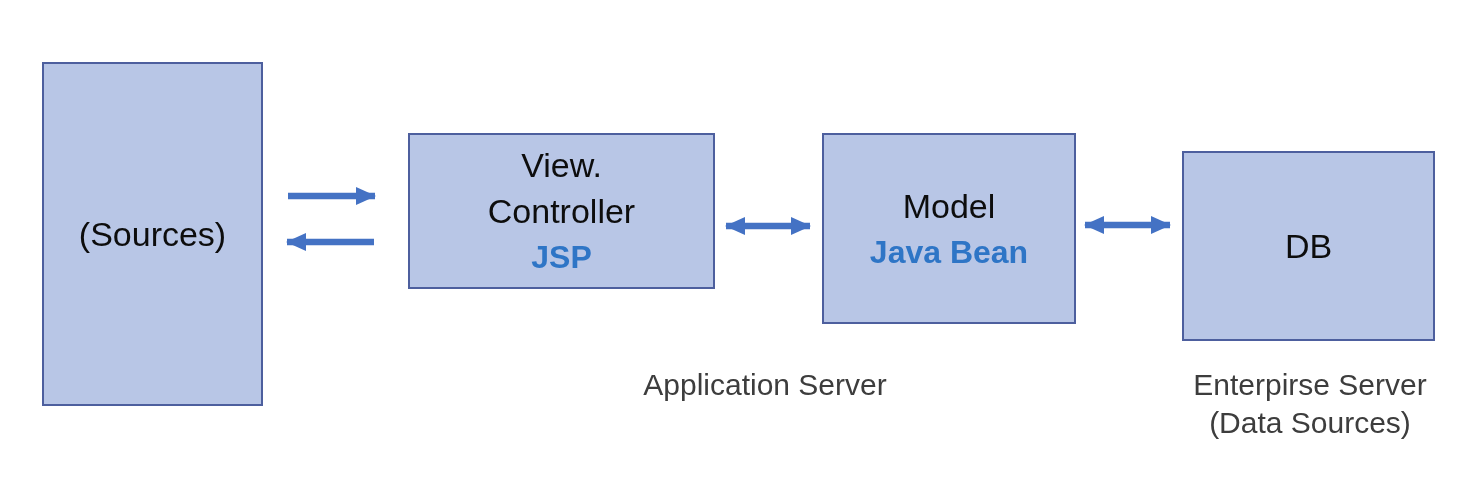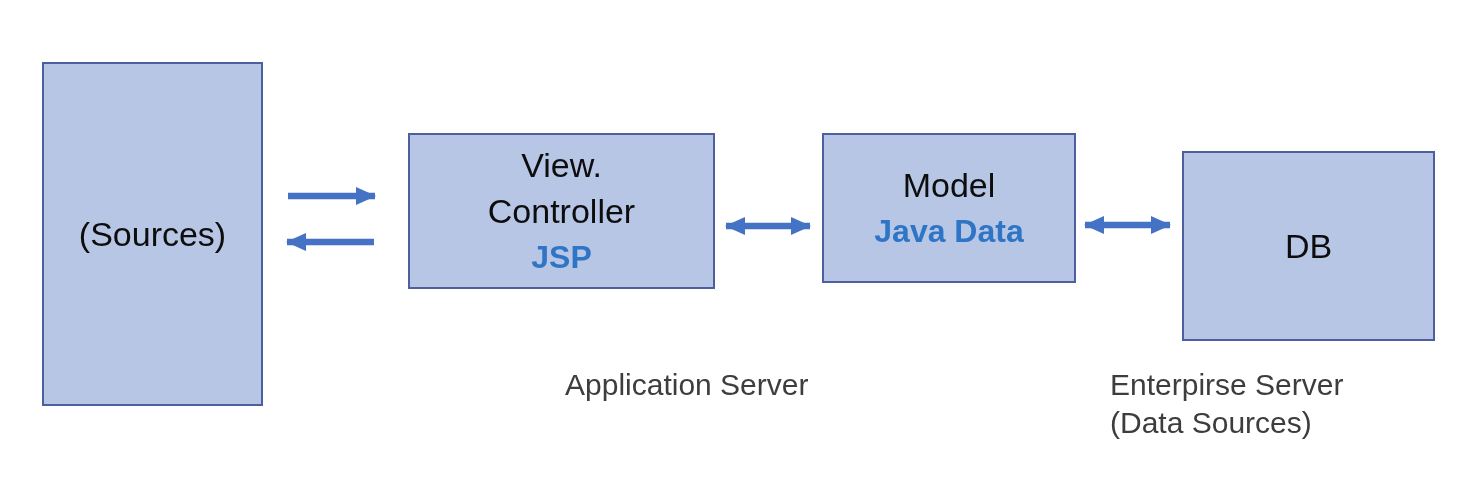--- a/index.html
+++ b/index.html
@@ -34,21 +34,21 @@
   }
   .node .tech {
     color: var(--accent, #2e75c6);
     font-size: 32px;
     line-height: 46px;
     font-weight: bold;
     white-space: nowrap;
   }
   #node-user { left: 42px;   top: 62px;  width: 221px; height: 344px; }
   #node-view { left: 408px;  top: 133px; width: 307px; height: 156px; }
-  #node-model{ left: 822px;  top: 133px; width: 254px; height: 150px; }
+  #node-model{ left: 822px;  top: 133px; width: 254px; height: 191px; }
   #node-db   { left: 1182px; top: 151px; width: 253px; height: 190px; }
 
   .arrows {
     position: absolute;
     left: 0; top: 0;
     width: 1464px;
     height: 478px;
     pointer-events: none;
   }
   .arrows line {
@@ -56,21 +56,21 @@
     stroke-width: 6.5;
   }
   .arrows marker path {
     fill: var(--arrow, #4472c4);
   }
   .caption {
     position: absolute;
     color: var(--caption, #3d3d3d);
     font-size: 30px;
     line-height: 38px;
-    text-align: left;
+    text-align: center;
     white-space: nowrap;
   }
   #caption-app { left: 565px; top: 366px; width: 400px; }
   #caption-ent { left: 1110px; top: 366px; width: 400px; }
 </style>
 </head>
 <body>
 
 <div class="canvas">
 
@@ -79,21 +79,21 @@
   </div>
 
   <div class="node" id="node-view">
     <div class="line">View.</div>
     <div class="line">Controller</div>
     <div class="tech">JSP</div>
   </div>
 
   <div class="node" id="node-model">
     <div class="line">Model</div>
-    <div class="tech">Java Data</div>
+    <div class="tech">Java Bean</div>
   </div>
 
   <div class="node" id="node-db">
     <div class="line">DB</div>
   </div>
 
   <svg class="arrows" viewBox="0 0 1464 478">
     <defs>
       <marker id="ah" markerWidth="20" markerHeight="18" refX="19" refY="9" orient="auto-start-reverse" markerUnits="userSpaceOnUse">
         <path d="M0,0 L20,9 L0,18 Z"></path>

